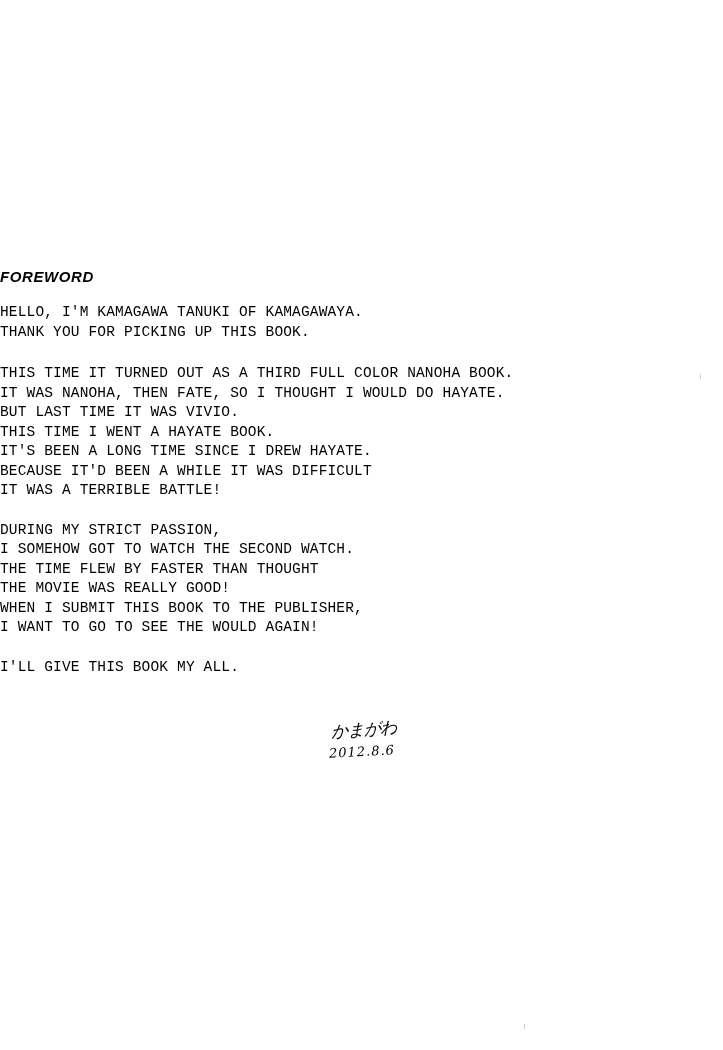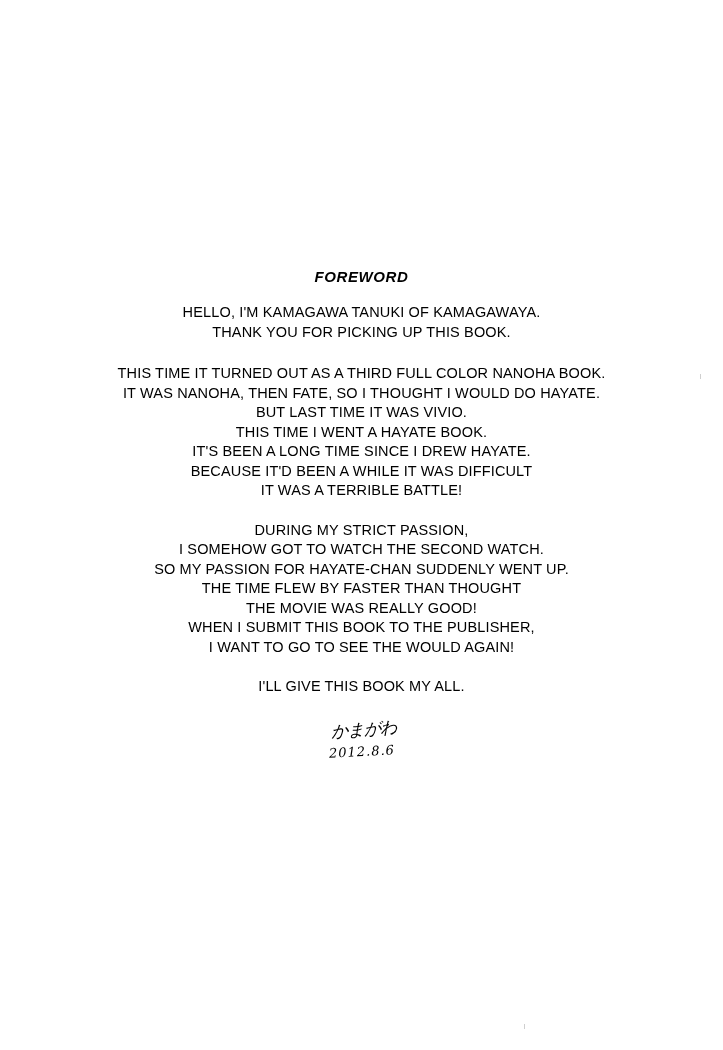--- a/index.html
+++ b/index.html
@@ -18,33 +18,34 @@
   .page {
     position: absolute;
     inset: 0;
     background: #ffffff;
   }
   .content {
     position: absolute;
     left: 0;
     right: 0;
     top: 268px;
-    text-align: center;
+    text-align: left;
   }
   .foreword-title {
     font-weight: bold;
     font-style: italic;
     font-size: 15px;
     letter-spacing: 0.6px;
     margin-bottom: 18px;
   }
   .para {
     font-size: 14.5px;
     line-height: 19.5px;
     letter-spacing: 0.15px;
+    font-family: Liberation Mono, monospace;
   }
   .para .line {
     display: block;
     white-space: nowrap;
   }
   .gap-md { height: 20px; }
   .gap-lg { height: 22px; }
 
   .signature-block {
     position: absolute;
@@ -107,21 +108,20 @@
       <span class="line">IT'S BEEN A LONG TIME SINCE I DREW HAYATE.</span>
       <span class="line">BECAUSE IT'D BEEN A WHILE IT WAS DIFFICULT</span>
       <span class="line">IT WAS A TERRIBLE BATTLE!</span>
     </div>
 
     <div class="gap-md"></div>
 
     <div class="para">
       <span class="line">DURING MY STRICT PASSION,</span>
       <span class="line">I SOMEHOW GOT TO WATCH THE SECOND WATCH.</span>
-      <span class="line">SO MY PASSION FOR HAYATE-CHAN SUDDENLY WENT UP.</span>
       <span class="line">THE TIME FLEW BY FASTER THAN THOUGHT</span>
       <span class="line">THE MOVIE WAS REALLY GOOD!</span>
       <span class="line">WHEN I SUBMIT THIS BOOK TO THE PUBLISHER,</span>
       <span class="line">I WANT TO GO TO SEE THE WOULD AGAIN!</span>
     </div>
 
     <div class="gap-md"></div>
 
     <div class="para">
       <span class="line">I'LL GIVE THIS BOOK MY ALL.</span>

